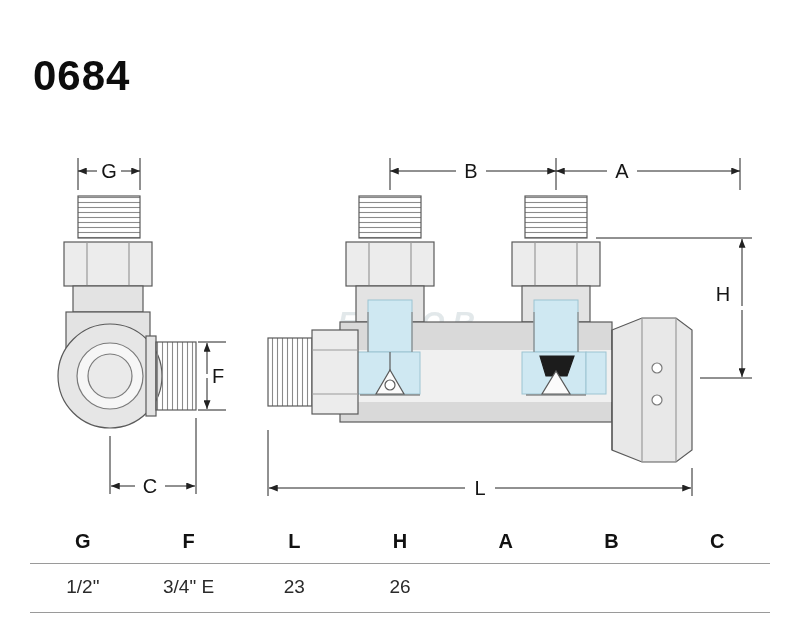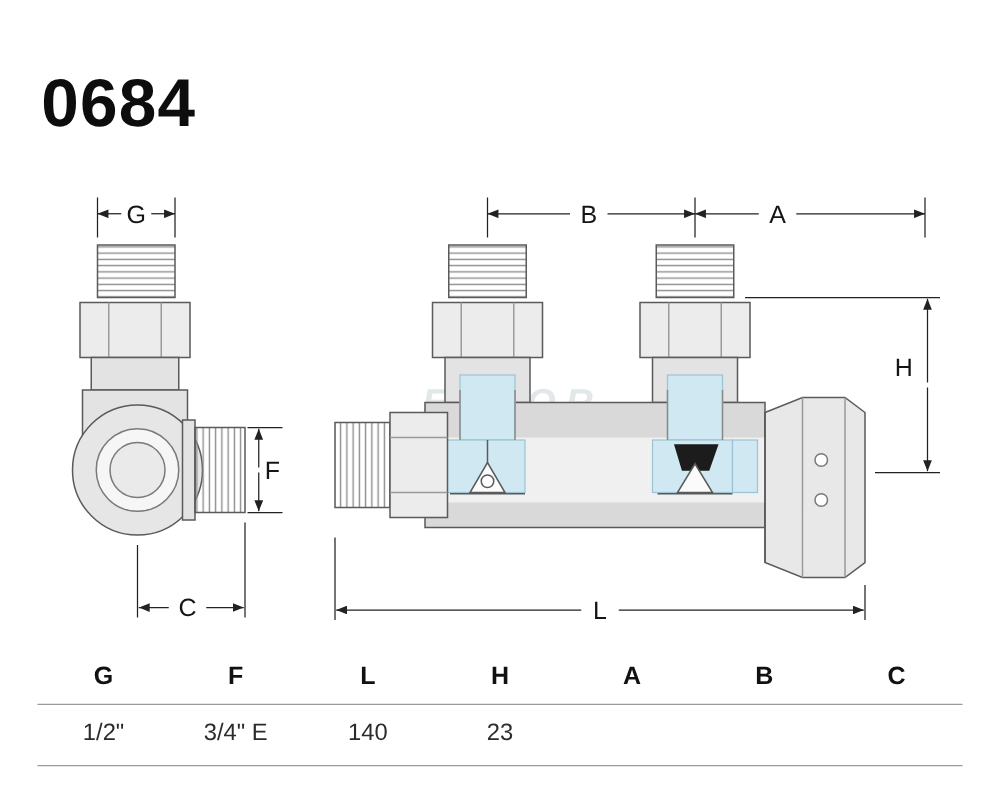--- a/index.html
+++ b/index.html
@@ -6,21 +6,21 @@
   .page{
     position:relative;
     width:800px;height:640px;
     background:#ffffff;
     overflow:hidden;
     font-family:"Liberation Sans", sans-serif;
     color:#1c1c1c;
   }
   .product-code{
     position:absolute;left:33px;top:52px;
-    font-size:54px;font-weight:800;color:#0d0d0d;letter-spacing:1px;
+    font-size:42px;font-weight:800;color:#0d0d0d;letter-spacing:1px;
   }
   .drawing{position:absolute;left:0;top:0;}
   svg text{font-family:"Liberation Sans", sans-serif;}
   .spec-table{
     position:absolute;left:30px;right:30px;top:522px;
   }
   .spec-row{
     display:grid;grid-template-columns:repeat(7,1fr);
   }
   .spec-row.header{
@@ -179,18 +179,18 @@
       <div class="spec-cell">F</div>
       <div class="spec-cell">L</div>
       <div class="spec-cell">H</div>
       <div class="spec-cell">A</div>
       <div class="spec-cell">B</div>
       <div class="spec-cell">C</div>
     </div>
     <div class="spec-row values">
       <div class="spec-cell">1/2"</div>
       <div class="spec-cell">3/4" E</div>
-      <div class="spec-cell">140</div>
       <div class="spec-cell">23</div>
+      <div class="spec-cell">26</div>
     </div>
   </div>
 
 </div>
 
 </body></html>

